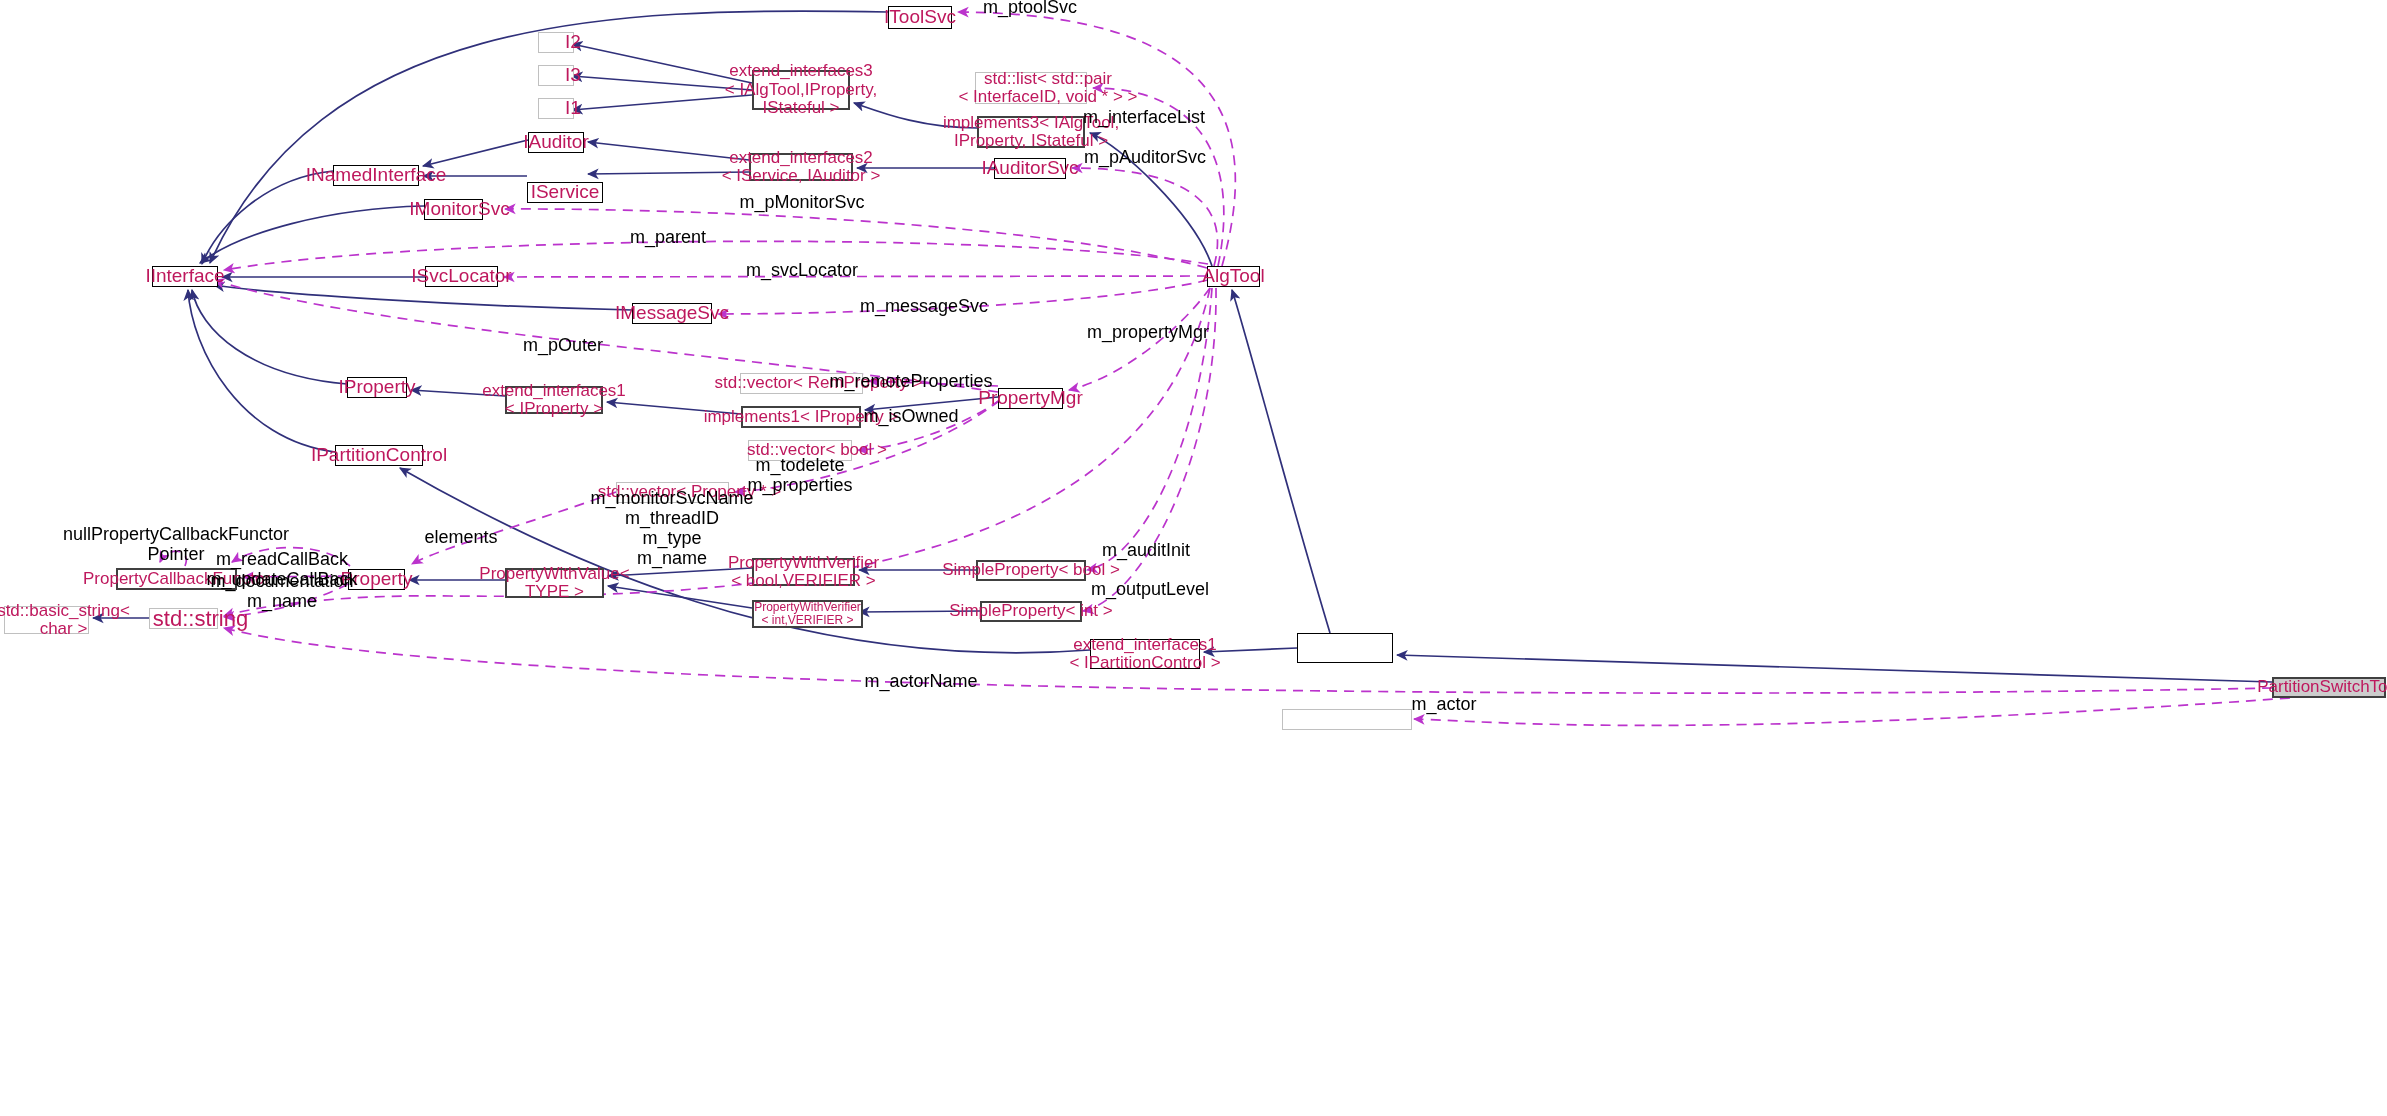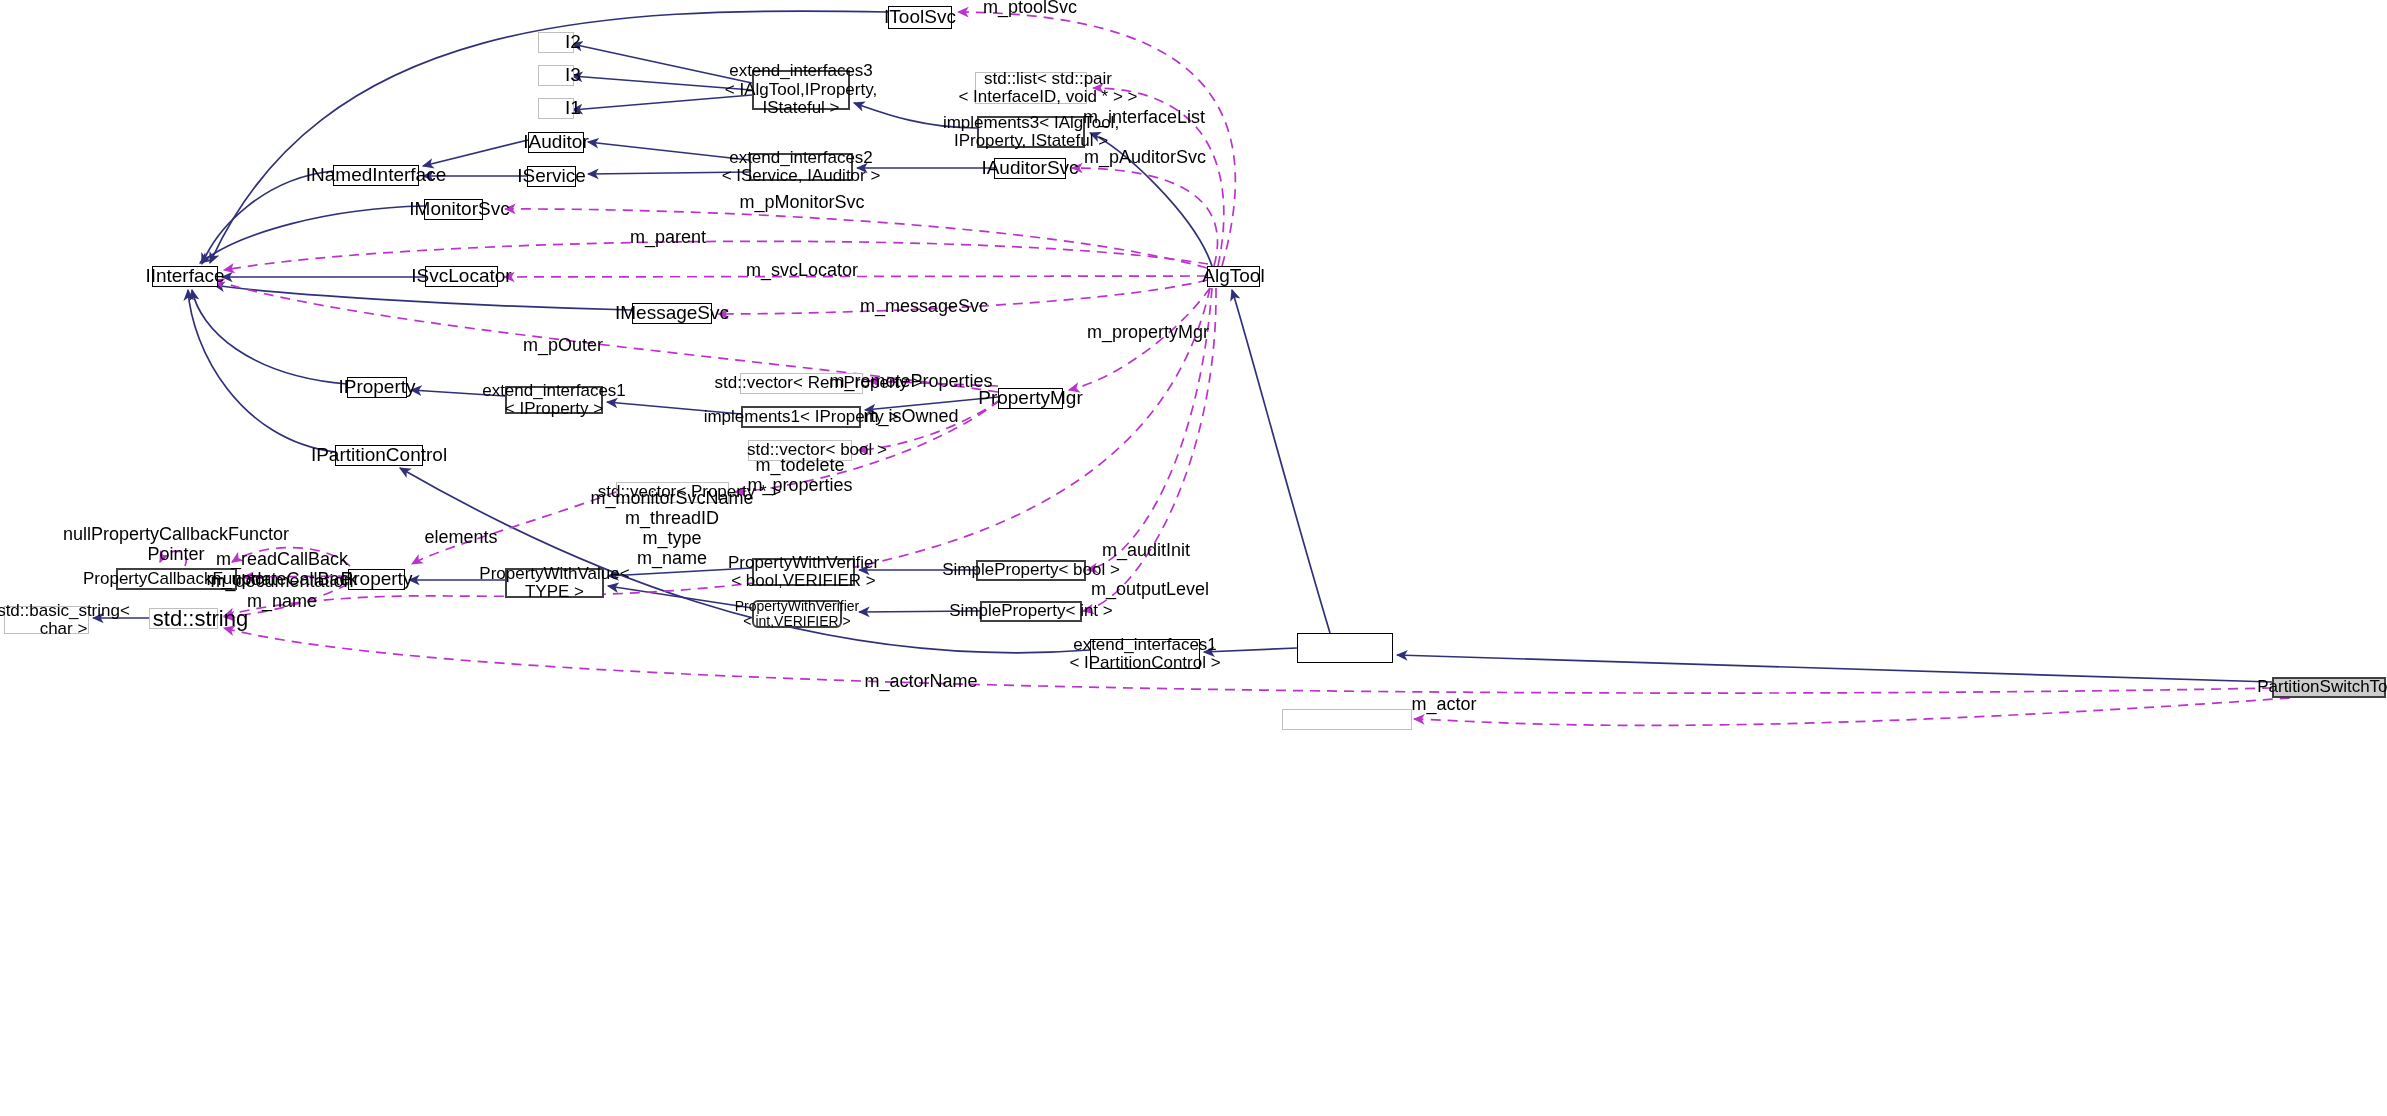--- a/index.html
+++ b/index.html
@@ -2,21 +2,21 @@
 <html><head>
 <meta charset="utf-8">
 <style>
   html,body{margin:0;padding:0;background:#ffffff;}
   #canvas{position:relative;width:2387px;height:1116px;background:#ffffff;
           font-family:"Liberation Sans",sans-serif;overflow:hidden;}
   svg.edges{position:absolute;left:0;top:0;width:2387px;height:1116px;pointer-events:none;}
 
   .node{position:absolute;box-sizing:border-box;display:flex;align-items:center;
         justify-content:center;text-align:center;background:#ffffff;
-        font-size:19px;color:#000000;line-height:1.08;white-space:pre;}
+        font-size:19px;color:#be185d;line-height:1.08;white-space:pre;}
   .n-solid{border:1.6px solid #000000;}
   .n-thick{border:2.6px solid #404040;}
   .n-light{border:1.5px solid #c0c0c0;padding-left:34px;}
   .n-hl{border:2.2px solid #404040;background:#cccccc;}
 
   .elabel{position:absolute;font-size:18px;color:#000000;white-space:pre;
           text-align:center;line-height:1.12;transform:translate(-50%,-50%);}
 </style>
 </head>
 <body>
@@ -151,21 +151,21 @@
 IStateful &gt;</div>
 
   <div class="node n-light" style="left:975px;top:72px;width:112px;height:32px;font-size:17px;">std::list&lt; std::pair
 &lt; InterfaceID, void * &gt; &gt;</div>
 
   <div class="node n-thick" style="left:977px;top:116px;width:108px;height:32px;font-size:17px;">implements3&lt; IAlgTool,
 IProperty, IStateful &gt;</div>
 
   <div class="node n-solid" style="left:528px;top:132px;width:56px;height:21px;">IAuditor</div>
 
-  <div class="node n-solid" style="left:527px;top:166px;width:49px;height:21px;">IService</div>
+  <div class="node n-solid" style="left:527px;top:182px;width:76px;height:21px;">IService</div>
 
   <div class="node n-solid" style="left:333px;top:165px;width:86px;height:21px;">INamedInterface</div>
 
   <div class="node n-thick" style="left:749px;top:153px;width:104px;height:28px;font-size:17px;">extend_interfaces2
 &lt; IService, IAuditor &gt;</div>
 
   <div class="node n-solid" style="left:994px;top:158px;width:72px;height:21px;">IAuditorSvc</div>
 
   <div class="node n-solid" style="left:424px;top:199px;width:59px;height:21px;padding-left:12px;">IMonitorSvc</div>
 
@@ -199,21 +199,21 @@
   <div class="node n-solid" style="left:348px;top:569px;width:57px;height:21px;">Property</div>
 
   <div class="node n-thick" style="left:505px;top:568px;width:99px;height:30px;font-size:17px;">PropertyWithValue&lt;
 TYPE &gt;</div>
 
   <div class="node n-thick" style="left:752px;top:558px;width:103px;height:28px;font-size:17px;">PropertyWithVerifier
 &lt; bool,VERIFIER &gt;</div>
 
   <div class="node n-thick" style="left:976px;top:560px;width:110px;height:21px;font-size:17px;">SimpleProperty&lt; bool &gt;</div>
 
-  <div class="node n-thick" style="left:752px;top:600px;width:90px;height:28px;font-size:14px;border-radius:6px;">PropertyWithVerifier
+  <div class="node n-thick" style="left:752px;top:600px;width:111px;height:28px;font-size:12px;">PropertyWithVerifier
 &lt; int,VERIFIER &gt;</div>
 
   <div class="node n-thick" style="left:980px;top:601px;width:102px;height:21px;font-size:17px;">SimpleProperty&lt; int &gt;</div>
 
   <div class="node n-light" style="left:4px;top:606px;width:85px;height:28px;font-size:17px;">std::basic_string&lt;
 char &gt;</div>
 
   <div class="node n-light" style="left:149px;top:608px;width:69px;height:21px;font-size:22px;">std::string</div>
 
   <div class="node n-solid" style="left:1090px;top:639px;width:110px;height:30px;font-size:17px;">extend_interfaces1

